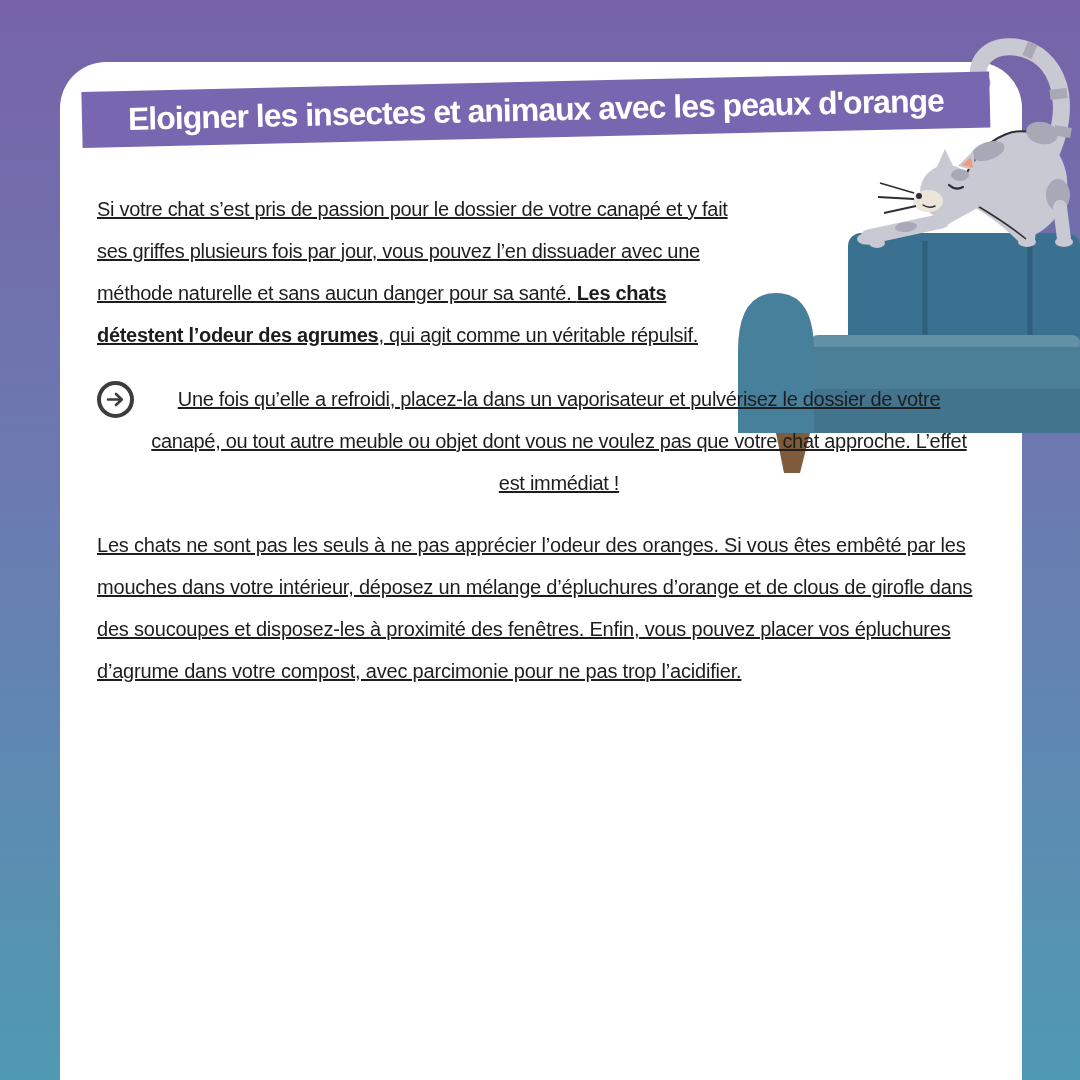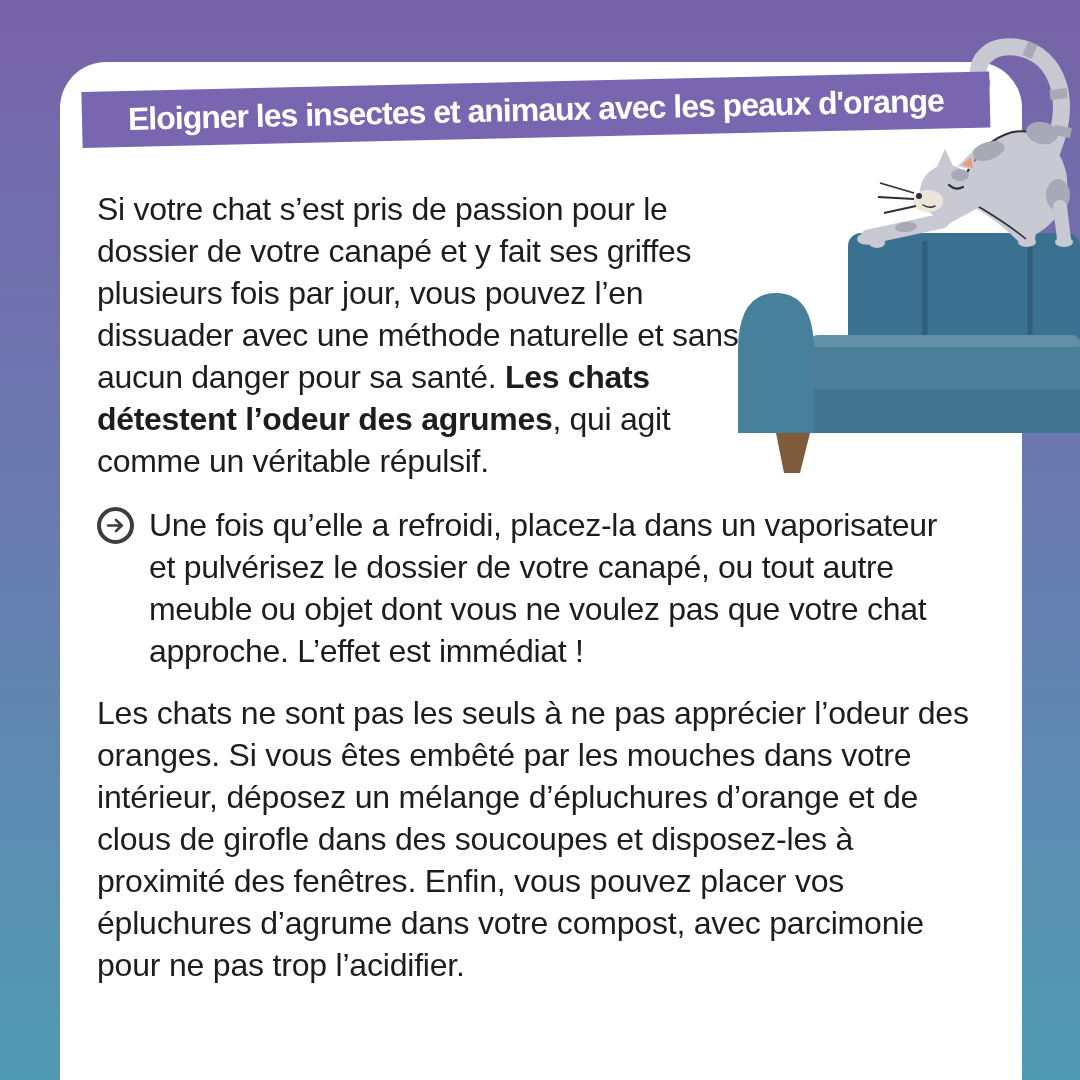--- a/index.html
+++ b/index.html
@@ -29,27 +29,27 @@
     background:var(--banner_bg); z-index:3;
     transform:rotate(-1.3deg); transform-origin:0 50%;
     display:flex; align-items:center; justify-content:center;
   }
   .banner-title{
     color:var(--banner_text); font-weight:bold; font-size:32px;
     letter-spacing:-1px; white-space:nowrap;
   }
   .content{
     position:absolute; left:97px; top:188px; width:888px; z-index:2;
-    color:var(--body_text); font-size:32px; line-height:42px; letter-spacing:-0.3px;
+    color:var(--body_text); font-size:20px; line-height:42px; letter-spacing:-0.3px;text-decoration:underline;
   }
   .intro{width:660px;}
   .intro strong{font-weight:bold;}
   .steps{list-style:none; margin-top:22px;}
   .steps li{display:flex; align-items:flex-start; gap:15px; margin-bottom:28px;}
-  .steps li:last-child{margin-bottom:0;}
+  .steps li:last-child{margin-bottom:0;text-align:center;}
   .bullet{
     flex:0 0 37px; width:37px; height:37px; margin-top:3px;
     border:4px solid var(--icon_color); border-radius:50%;
     display:flex; align-items:center; justify-content:center;
   }
   .bullet svg{display:block;}
   .step-text{flex:1; max-width:820px;}
   .outro{margin-top:20px; width:882px; letter-spacing:-0.2px;}
 </style>
 </head>

